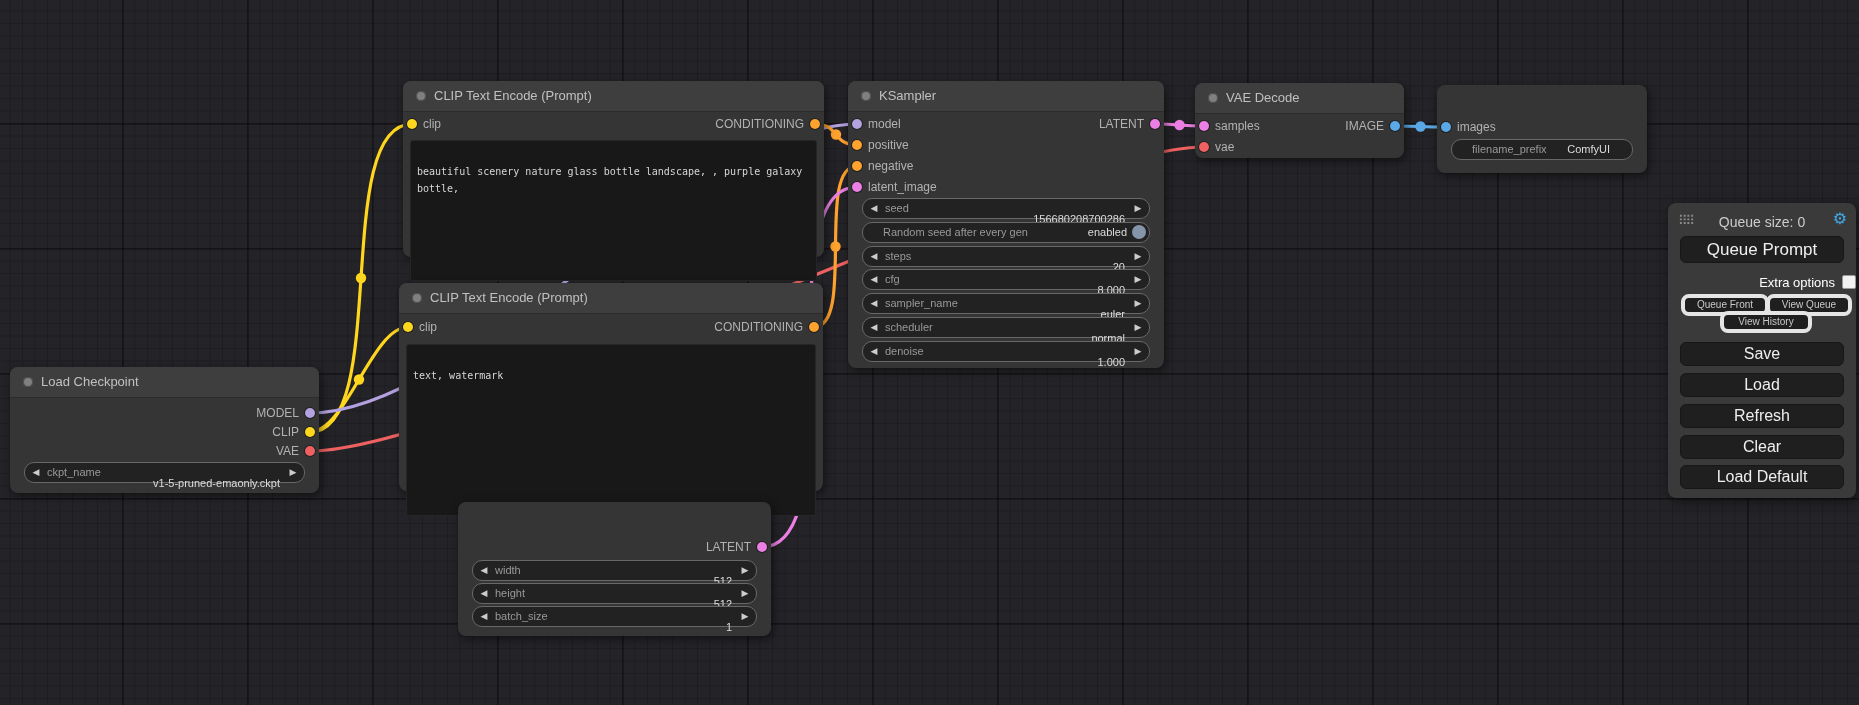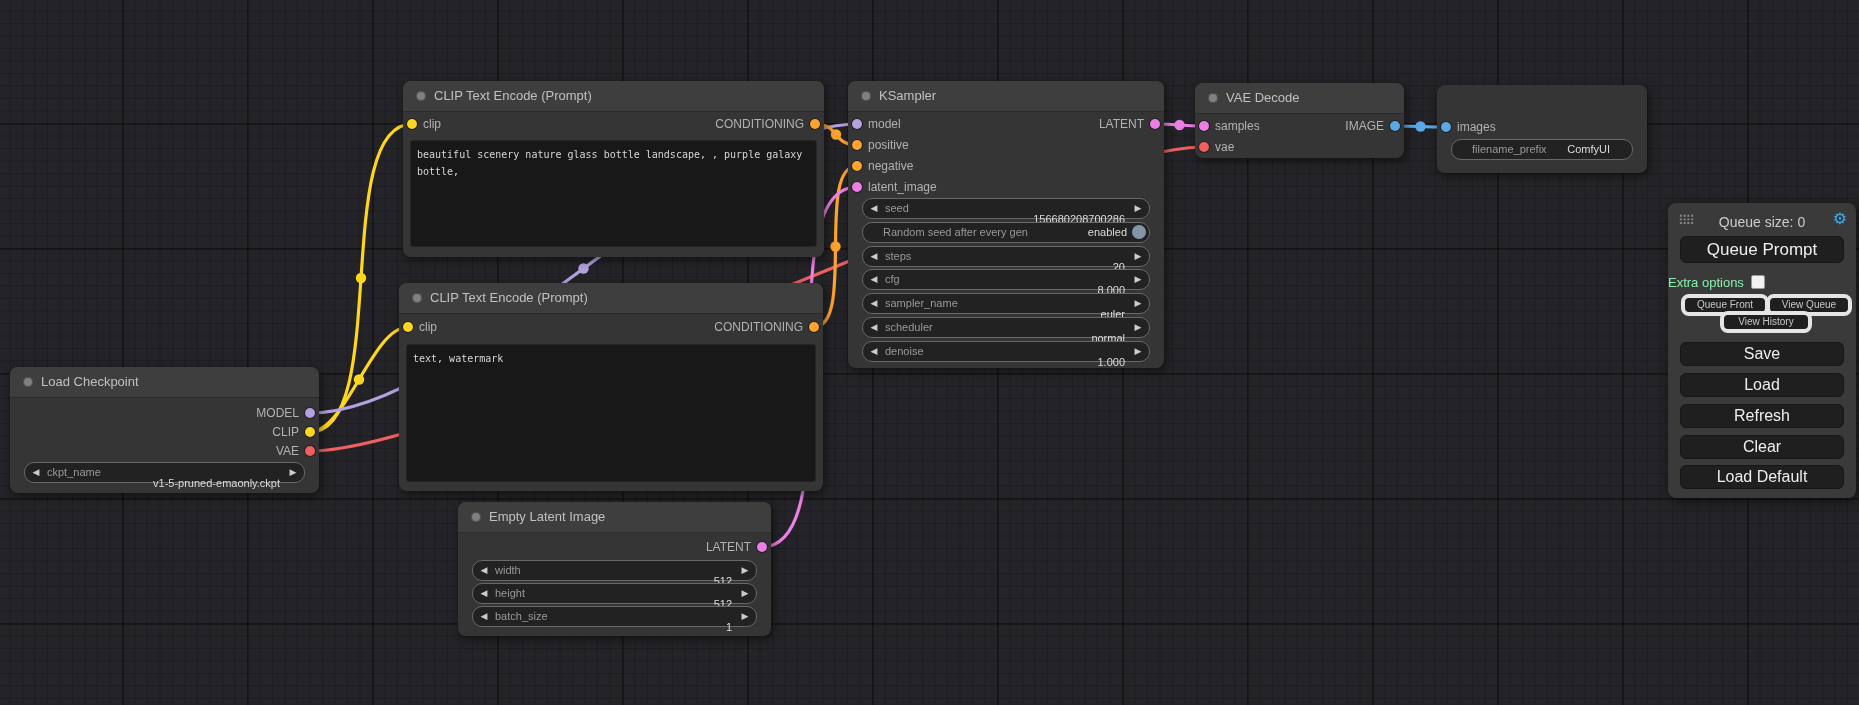--- a/index.html
+++ b/index.html
@@ -43,37 +43,37 @@
   .w-label-noarrow{position:absolute;left:20px;color:#999;}
   .w-value{position:absolute;right:24px;color:#dcdcdc;margin-top:11px;}
   .w-value-noarrow{position:absolute;right:22px;color:#dcdcdc;}
   .arrow{position:absolute;top:0;font-size:9px;color:#cccccc;width:12px;text-align:center;}
   .arrow-left{left:5px;}
   .arrow-right{right:5px;}
   .toggle-dot{position:absolute;right:3px;top:2.5px;width:14px;height:14px;border-radius:50%;background:#8495aa;}
   .node-text{
     position:absolute;background:#181818;border:1px solid #262626;border-radius:3px;
     color:#d6d6d6;font-family:"DejaVu Sans Mono", monospace;font-size:10px;line-height:17px;
-    padding:5px 6px;white-space:pre-wrap;word-wrap:break-word;overflow:hidden;
+    padding:22px 6px;white-space:pre-wrap;word-wrap:break-word;overflow:hidden;
   }
   
   #queue-panel{
     position:absolute;z-index:10;background:#3a3a3a;border-radius:8px;
     box-shadow:2px 3px 12px rgba(0,0,0,0.55);color:#cfcfcf;
   }
   .qp-handle{position:absolute;left:10px;top:10px;font-size:13px;color:#8a8a8a;letter-spacing:-2px;cursor:move;}
   .qp-size{position:absolute;left:0;right:0;top:11px;text-align:center;font-size:14px;color:#cccccc;}
   .qp-gear{position:absolute;right:9px;top:8px;font-size:16px;color:#41a8e6;line-height:16px;}
   .qp-btn{
     position:absolute;left:12px;width:164px;background:#1f1f1f;border:1px solid #171717;
     border-radius:6px;color:#eeeeee;text-align:center;cursor:pointer;box-sizing:border-box;
   }
   .qp-btn-big{height:24px;line-height:22px;font-size:16px;}
   .qp-prompt{top:33px;height:27px;line-height:25px;font-size:17px;}
-  .qp-extra{position:absolute;left:0;right:0;top:72px;text-align:left;font-size:13px;color:#86efac;}
+  .qp-extra{position:absolute;left:0;right:0;top:72px;text-align:right;font-size:13px;color:#ffffff;}
   .qp-check{
     display:inline-block;width:12px;height:12px;background:#f2f2f2;border:1px solid #999;
     border-radius:2px;vertical-align:-2px;margin-left:7px;
   }
   .qp-mini{
     position:absolute;background:#1f1f1f;border:4px solid #e5e5e5;border-radius:8px;
     font-size:10px;color:#c8c8c8;text-align:center;height:14px;line-height:13px;cursor:pointer;
   }
 </style>
 </head>
@@ -244,24 +244,20 @@
         <div class="slot-row" style="left: 0px; right: 0px; top: 33px;">
           <div class="slot-dot in-dot" style="background: rgb(90, 169, 230);"></div>
           <div class="in-label">images</div>
         </div>
         <div class="widget" style="left: 14px; width: 180px; top: 54px;">
           <div class="w-label-noarrow">filename_prefix</div>
           <div class="w-value-noarrow">ComfyUI</div>
         </div>
       </div>
       <div class="node" style="left: 458px; top: 502px; width: 313px; height: 134px;">
-        <div class="node-header">
-          <div class="collapse-dot"></div>
-          <div class="node-title">Empty Latent Image</div>
-        </div>
         <div class="slot-row" style="left: 0px; right: 0px; top: 36px;">
           <div class="slot-dot out-dot" style="background: rgb(236, 127, 227);"></div>
           <div class="out-label">LATENT</div>
         </div>
         <div class="widget" style="left: 14px; width: 283px; top: 58px;">
           <div class="arrow arrow-left">◀</div>
           <div class="arrow arrow-right">▶</div>
           <div class="w-label">width</div>
           <div class="w-value">512</div>
         </div>

